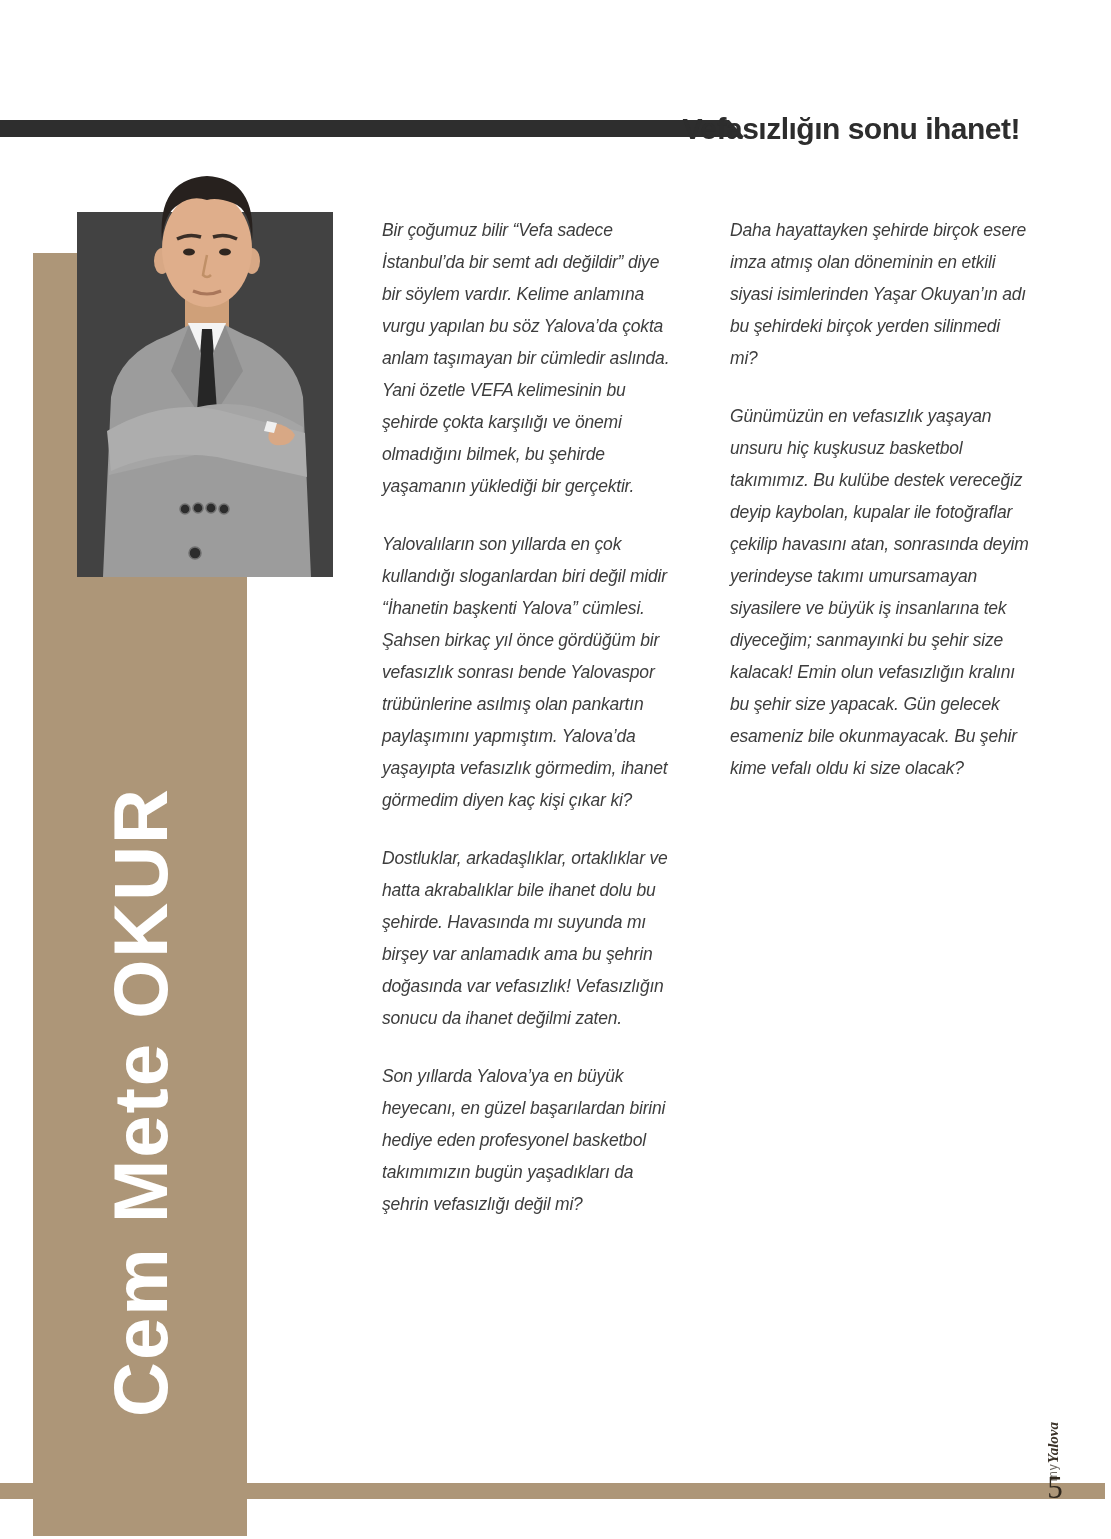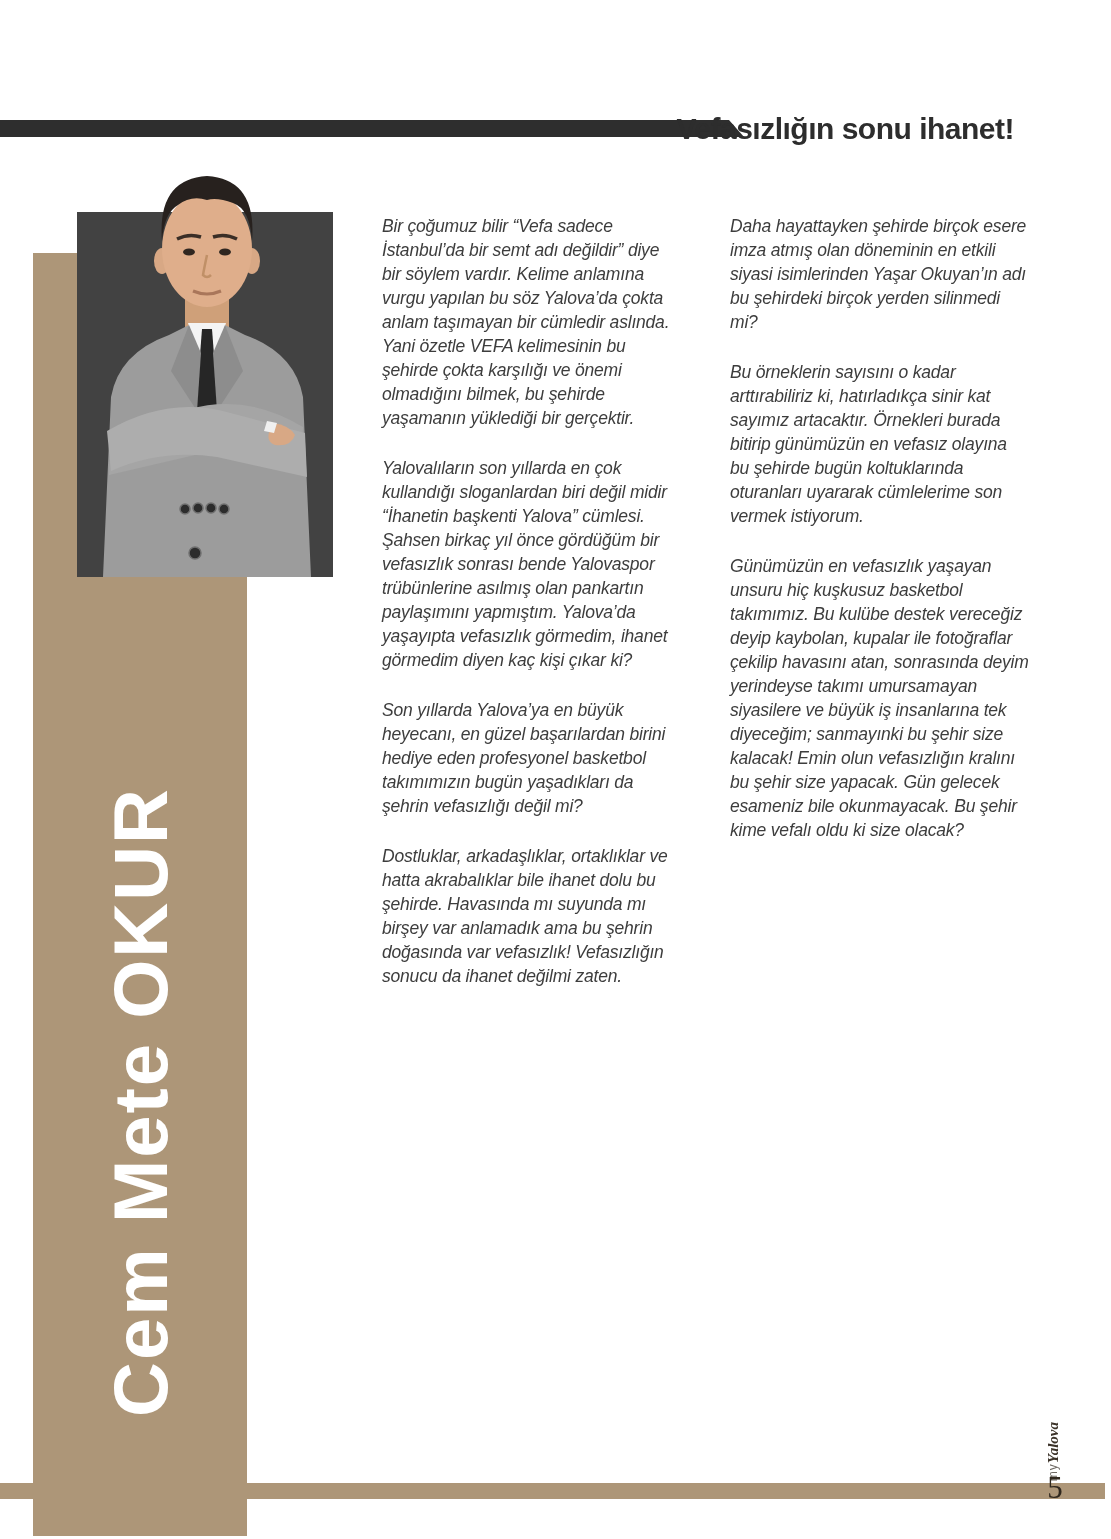--- a/index.html
+++ b/index.html
@@ -8,21 +8,21 @@
     overflow:hidden; font-family:"Liberation Sans", sans-serif;
   }
 
   
   .header-rule {
     position:absolute; left:0; top:120px; width:744px; height:17px;
     background:#2e2e2e;
     clip-path: polygon(0 0, calc(100% - 15px) 0, 100% 100%, 0 100%);
   }
   .header-title {
-    position:absolute; top:112px; right:97px; margin:0;
+    position:absolute; top:112px; right:91px; margin:0;
     font-size:30px; font-weight:bold; color:#2d2d2d; letter-spacing:-0.5px;
     white-space:nowrap;
   }
 
   
   .author-col {
     position:absolute; left:33px; top:253px; width:214px; height:1283px;
     background:#ad9678;
   }
   .author-name-box {
@@ -34,21 +34,21 @@
     font-size:76px; font-weight:bold; color:#ffffff; letter-spacing:2px;
     white-space:nowrap;
   }
 
   
   .photo-box { position:absolute; left:77px; top:165px; width:256px; height:412px; }
 
   
   .col {
     position:absolute; top:214px; width:300px;
-    font-style:italic; font-size:17.5px; line-height:24px;
+    font-style:italic; font-size:17.5px; line-height:32px;
     color:#3d3d3d; letter-spacing:-0.2px; text-align:left;
   }
   .col p { margin:0 0 26px 0; }
   .col-left  { left:382px; }
   .col-right { left:730px; }
 
   
   .footer-rule {
     position:absolute; left:0; top:1483px; width:1105px; height:16px;
     background:#ad9678;
@@ -132,26 +132,25 @@
         <circle cx="147" cy="344" r="5" fill="#2c2c2c" stroke="#6f6f6f" stroke-width="1.5"></circle>
 
         <circle cx="118" cy="388" r="6" fill="#2c2c2c" stroke="#6f6f6f" stroke-width="1.5"></circle>
       </g>
     </svg>
   </div>
 
   <div class="col col-left">
     <p>Bir çoğumuz bilir “Vefa sadece İstanbul’da bir semt adı değildir” diye bir söylem vardır. Kelime anlamına vurgu yapılan bu söz Yalova’da çokta anlam taşımayan bir cümledir aslında. Yani özetle VEFA kelimesinin bu şehirde çokta karşılığı ve önemi olmadığını bilmek, bu şehirde yaşamanın yüklediği bir gerçektir.</p>
     <p>Yalovalıların son yıllarda en çok kullandığı sloganlardan biri değil midir “İhanetin başkenti Yalova” cümlesi. Şahsen birkaç yıl önce gördüğüm bir vefasızlık sonrası bende Yalovaspor trübünlerine asılmış olan pankartın paylaşımını yapmıştım. Yalova’da yaşayıpta vefasızlık görmedim, ihanet görmedim diyen kaç kişi çıkar ki?</p>
+    <p>Dostluklar, arkadaşlıklar, ortaklıklar ve hatta akrabalıklar bile ihanet dolu bu şehirde. Havasında mı suyunda mı birşey var anlamadık ama bu şehrin doğasında var vefasızlık! Vefasızlığın sonucu da ihanet değilmi zaten.</p>
     <p>Son yıllarda Yalova’ya en büyük heyecanı, en güzel başarılardan birini hediye eden profesyonel basketbol takımımızın bugün yaşadıkları da şehrin vefasızlığı değil mi?</p>
-    <p>Dostluklar, arkadaşlıklar, ortaklıklar ve hatta akrabalıklar bile ihanet dolu bu şehirde. Havasında mı suyunda mı birşey var anlamadık ama bu şehrin doğasında var vefasızlık! Vefasızlığın sonucu da ihanet değilmi zaten.</p>
   </div>
   <div class="col col-right">
     <p>Daha hayattayken şehirde birçok esere imza atmış olan döneminin en etkili siyasi isimlerinden Yaşar Okuyan’ın adı bu şehirdeki birçok yerden silinmedi mi?</p>
-    <p>Bu örneklerin sayısını o kadar arttırabiliriz ki, hatırladıkça sinir kat sayımız artacaktır. Örnekleri burada bitirip günümüzün en vefasız olayına bu şehirde bugün koltuklarında oturanları uyararak cümlelerime son vermek istiyorum.</p>
     <p>Günümüzün en vefasızlık yaşayan unsuru hiç kuşkusuz basketbol takımımız. Bu kulübe destek vereceğiz deyip kaybolan, kupalar ile fotoğraflar çekilip havasını atan, sonrasında deyim yerindeyse takımı umursamayan siyasilere ve büyük iş insanlarına tek diyeceğim; sanmayınki bu şehir size kalacak! Emin olun vefasızlığın kralını bu şehir size yapacak. Gün gelecek esameniz bile okunmayacak. Bu şehir kime vefalı oldu ki size olacak?</p>
   </div>
 
   <div class="footer-rule"></div>
   <div class="magazine-logo-box">
     <div class="magazine-logo"><span class="logo-my">my</span><span class="logo-yalova">Yalova</span></div>
   </div>
   <div class="page-number">5</div>
 
 </div>

